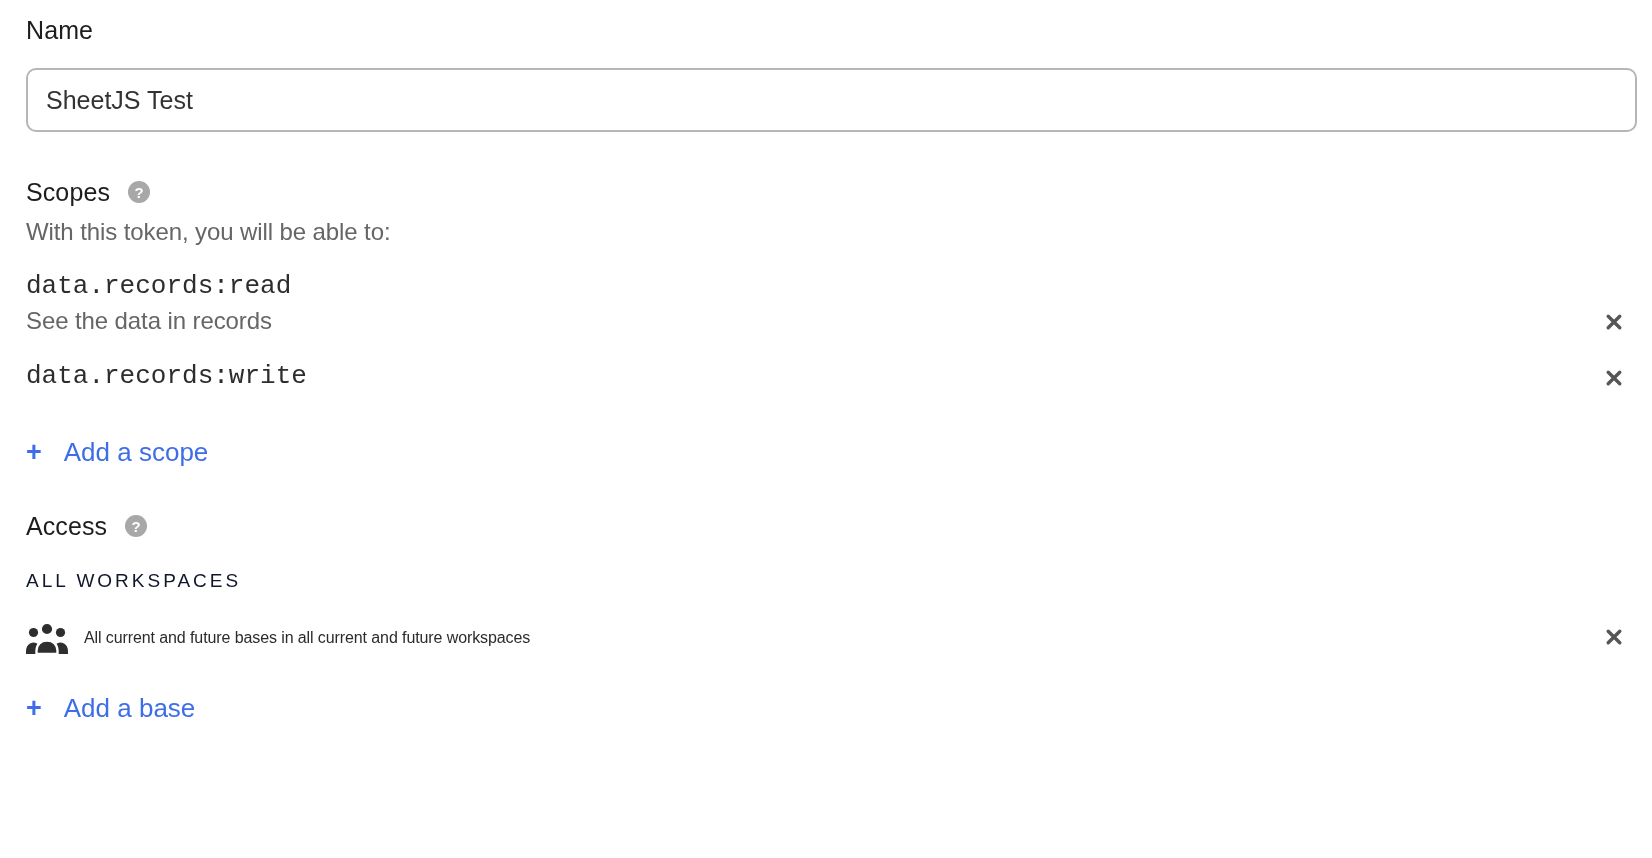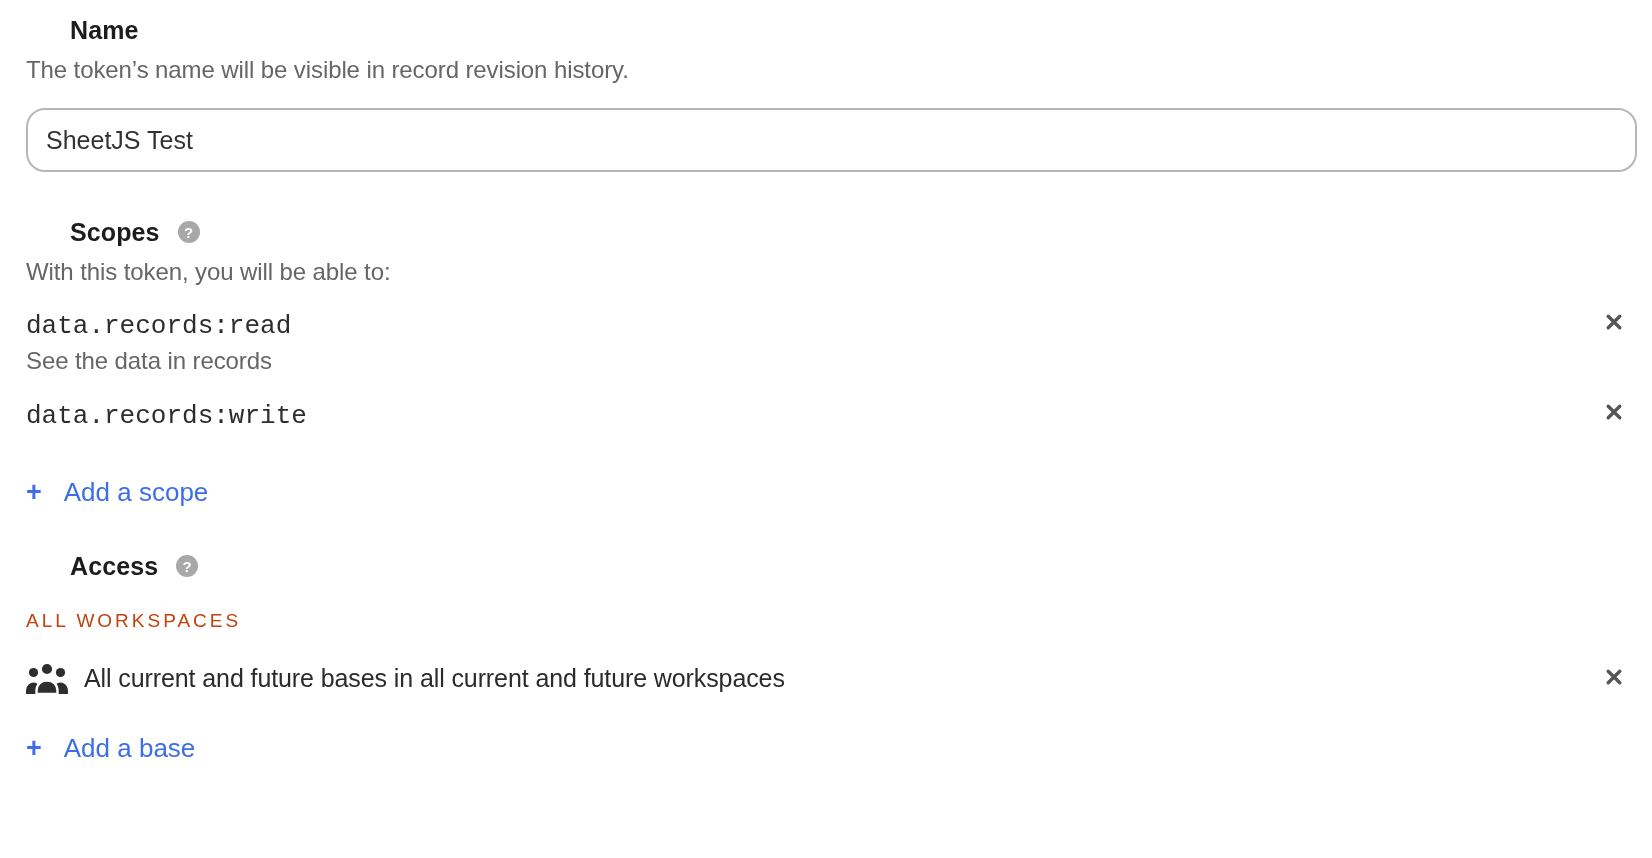--- a/index.html
+++ b/index.html
@@ -15,49 +15,48 @@
   *{box-sizing:border-box;margin:0;padding:0;}
   html,body{background:#ffffff;}
   body{
     width:1652px;height:858px;overflow:hidden;
     font-family:"Liberation Sans",sans-serif;
     color:var(--heading-text);
   }
   .page{padding:14px 15px 0 26px;}
 
   .section-title{
-    font-size:25px;line-height:32px;font-weight:700;color:var(--heading-text);
+    font-size:25px;line-height:32px;font-weight:400;color:var(--heading-text);
     letter-spacing:.1px;
-    margin-left:44px;
   }
   .section-desc{
     font-size:24px;line-height:32px;color:var(--muted-text);margin-top:8px;
     letter-spacing:-.1px;
   }
 
   .name-input{
     display:block;width:100%;height:64px;margin-top:22px;
-    border:2px solid var(--input-border);border-radius:19px;
+    border:2px solid var(--input-border);border-radius:10px;
     padding:0 18px;font-family:"Liberation Sans",sans-serif;
     font-size:25px;color:#333;outline:none;background:#fff;
   }
 
   .heading-row{display:flex;align-items:center;gap:18px;}
   .heading-row.scopes{margin-top:44px;}
   .heading-row.access{margin-top:42px;}
   .help-icon{
     width:22px;height:22px;border-radius:50%;
     background:var(--help-icon-bg);color:#fff;
     font-size:15px;font-weight:700;
     display:flex;align-items:center;justify-content:center;
     cursor:pointer;user-select:none;flex:0 0 auto;
   }
 
   .scope-row{
-    margin-top:20px;display:flex;align-items:flex-start;justify-content:space-between;
+    margin-top:20px;display:flex;align-items:flex-end;justify-content:space-between;
     padding-right:8px;
     gap:25px;
   }
   .scope-name{
     font-family:"Liberation Mono","DejaVu Sans Mono",monospace;
     font-size:26px;line-height:36px;color:var(--mono-text);
   }
   .scope-desc{font-size:24px;line-height:34px;color:var(--muted-text);letter-spacing:-.1px;}
 
   .close-btn{
@@ -69,37 +68,36 @@
     display:flex;align-items:center;gap:22px;cursor:pointer;width:max-content;
     color:var(--link-blue);font-size:26px;line-height:32px;font-weight:500;
   }
   .add-link.scope{margin-top:42px;}
   .add-link.base{margin-top:36px;}
   .add-link .plus{font-size:27px;font-weight:600;line-height:32px;}
 
   .access-desc{margin-top:12px;}
   .group-label{
     margin-top:26px;font-size:19px;line-height:26px;letter-spacing:3px;
-    color:#c2410c;font-weight:500;
+    color:#0f172a;font-weight:500;
   }
   .workspace-row{
     margin-top:26px;display:flex;align-items:center;justify-content:space-between;
     padding-right:8px;
   }
   .workspace-left{display:flex;align-items:center;gap:16px;}
   .people-icon{flex:0 0 auto;display:block;}
-  .workspace-label{font-size:25px;line-height:36px;color:var(--row-text);letter-spacing:-.1px;}
+  .workspace-label{font-size:16px;line-height:36px;color:var(--row-text);letter-spacing:-.1px;}
 </style>
 </head>
 <body>
 
 <div class="page">
 
   <div class="section-title">Name</div>
-  <div class="section-desc">The token’s name will be visible in record revision history.</div>
   <input type="text" class="name-input" value="SheetJS Test" style="">
 
   <div class="heading-row scopes">
     <div class="section-title">Scopes</div>
     <span class="help-icon">?</span>
   </div>
   <div class="section-desc" style="margin-top:8px;">With this token, you will be able to:</div>
 
   <div class="scope-row">
     <div>

